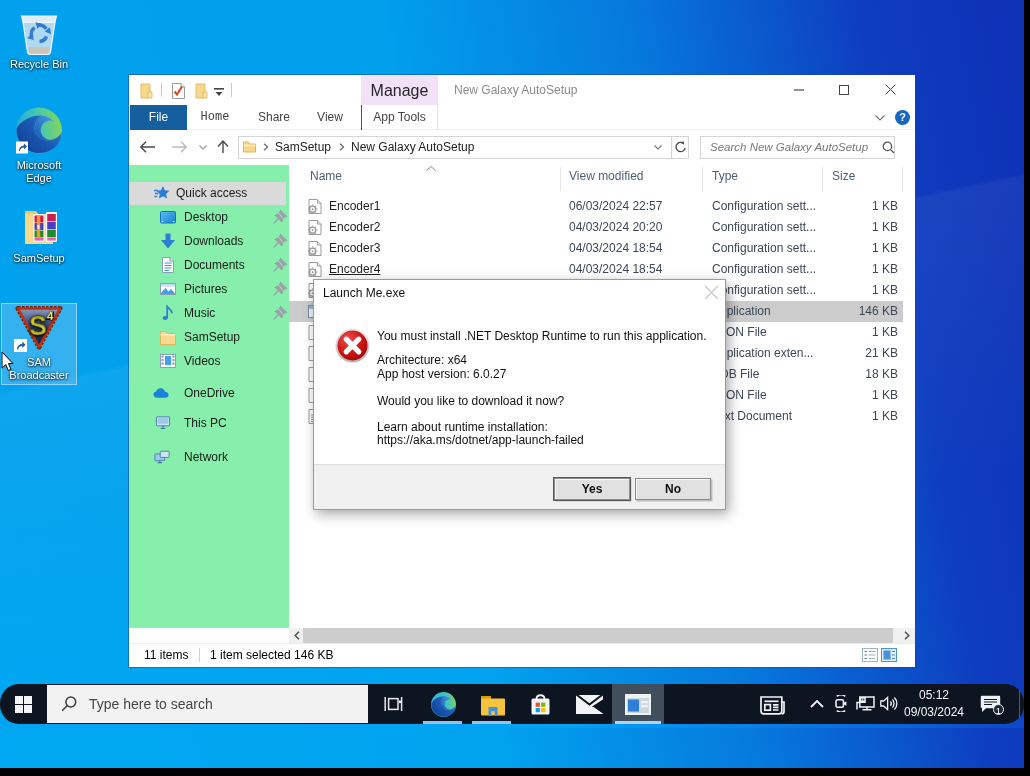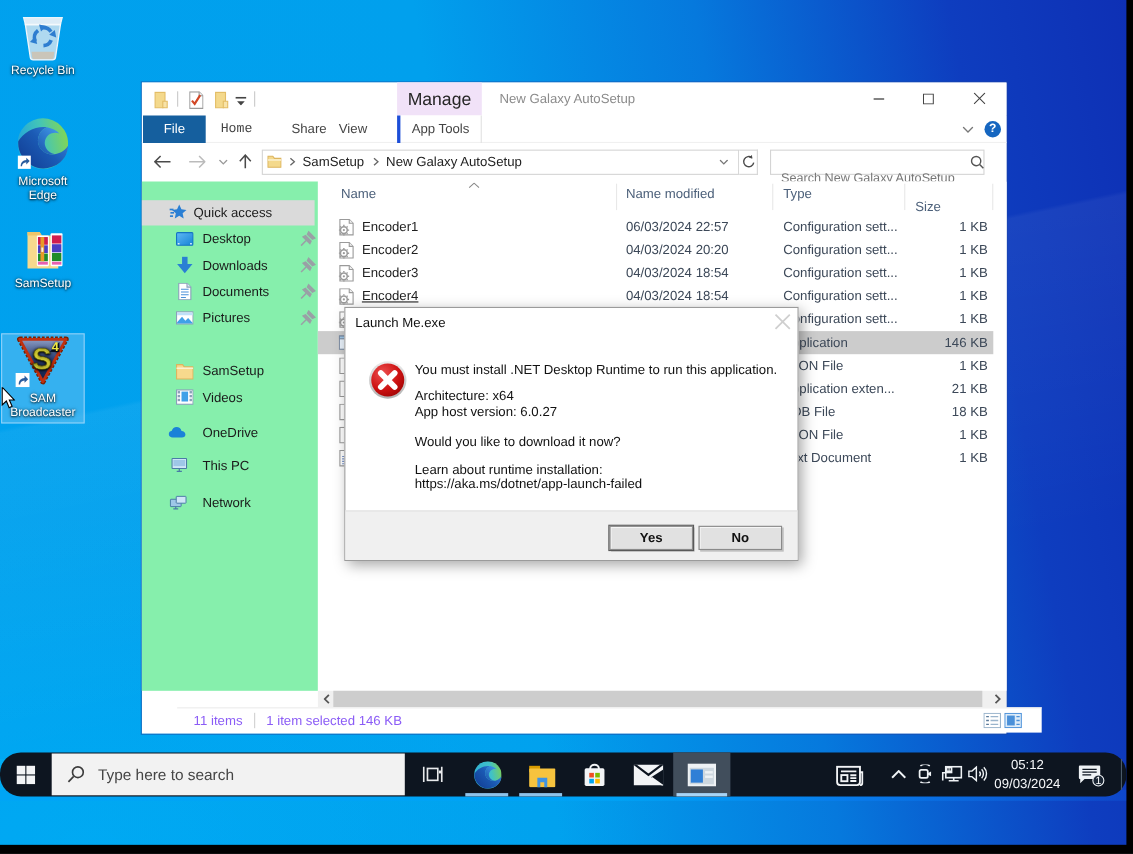--- a/index.html
+++ b/index.html
@@ -29,21 +29,21 @@
 .mainarea { position:absolute; left:0; top:90px; width:100%; height:463px; background:#fff; }
 .sidebar { position:absolute; left:0; top:0; width:160px; height:100%; background:#86efac;
   font-size:12px; color:#1a1a1a; }
 .srow { position:absolute; left:0; width:160px; height:24px; line-height:24px; white-space:nowrap; }
 .srow .lbl { position:absolute; left:55px; top:0; }
 .srow .ic { position:absolute; left:31px; top:4px; width:16px; height:16px; }
 .srow .pin { position:absolute; left:143px; top:4px; width:16px; height:16px; }
 .filepane { position:absolute; left:160px; top:0; right:0; height:100%; background:#fff; font-size:12px; color:#1a1a1a; }
 .hsb { position:absolute; left:160px; top:553px; right:0; height:15px; background:#f0f0f0; }
 .statusbar { position:absolute; left:0; top:568px; width:100%; height:23px; background:#fff;
-  border-top:1px solid #ececec; font-size:12px; color:#8b5cf6;margin-left:32px; }
+  border-top:1px solid #ececec; font-size:12px; color:#000000; }
 
 .hdr { font-size:12px; color:#4c607a; }
 .frow { position:absolute; left:0; width:614px; height:21px; line-height:21px; font-size:12px; color:#1f1f1f; white-space:nowrap; }
 .frow svg { position:absolute; left:19px; top:2.5px; }
 .frow .fn { position:absolute; left:40px; }
 .frow .fd { position:absolute; left:280px; color:#3c4858; }
 .frow .ft { position:absolute; left:423px; color:#3c4858; }
 .frow .fs { position:absolute; left:520px; width:89px; text-align:right; color:#3c4858; }
 .frow.sel { background:#cccccc; }
 .dbtn { width:76px; height:22px; background:#e1e1e1; border:1px solid #8a8a8a;
@@ -199,23 +199,23 @@
       <svg class="abs" width="10" height="10" viewBox="0 0 10 10" style="left:710px; top:10px;">
         <rect x="0.5" y="0.5" width="9" height="9" fill="none" stroke="#444" stroke-width="1"></rect>
       </svg>
       <svg class="abs" width="11" height="11" viewBox="0 0 11 11" style="left:756px; top:9px;">
         <path d="M0.5,0.5 L10.5,10.5 M10.5,0.5 L0.5,10.5" stroke="#444" stroke-width="1"></path>
       </svg>
     </div>
     <div class="menubar" id="menubar">
       <div class="abs" style="left:1px; top:0; width:57px; height:25px; background:#155f9e; color:#fff; text-align:center; line-height:25px;">File</div>
       <div class="abs" style="left:63px; top:0; width:46px; text-align:center; line-height:25px;font-family:Liberation Mono, monospace;">Home</div>
-      <div class="abs" style="left:122px; top:0; width:46px; text-align:right; line-height:25px;">Share</div>
-      <div class="abs" style="left:179px; top:0; width:44px; line-height:25px;">View</div>
-      <div class="abs" style="left:232px; top:0; width:77px; height:25px; border-left:3px solid #1d4ed8; border-right:1px solid #e2e2e2; text-align:center; line-height:25px;">App Tools</div>
+      <div class="abs" style="left:122px; top:0; width:46px; text-align:center; line-height:25px;">Share</div>
+      <div class="abs" style="left:179px; top:0; width:44px; text-align:center; line-height:25px;">View</div>
+      <div class="abs" style="left:232px; top:0; width:77px; height:25px; border-left:1px solid #1d4ed8; border-right:1px solid #e2e2e2; text-align:center; line-height:25px;">App Tools</div>
       <svg class="abs" width="10" height="6" viewBox="0 0 10 6" style="left:746px; top:10px;">
         <path d="M0.5,0.5 L5,5 L9.5,0.5" fill="none" stroke="#777" stroke-width="1.2"></path>
       </svg>
       <div class="abs" style="left:766px; top:5px; width:15px; height:15px; border-radius:50%; background:#1566c0;
         color:#fff; font-size:11px; font-weight:bold; text-align:center; line-height:15px;">?</div>
     </div>
     <div class="addrbar" id="addrbar">
       <svg class="abs" width="16" height="12" viewBox="0 0 16 12" style="left:11px; top:11px;">
         <path d="M15,6 L1.5,6 M6,0.8 L0.8,6 L6,11.2" fill="none" stroke="#4a4a4a" stroke-width="1.4"></path>
       </svg>
@@ -243,21 +243,21 @@
       <div class="abs" style="left:222px; top:6px; height:23px; line-height:23px; font-size:12px; color:#222;">New Galaxy AutoSetup</div>
       <svg class="abs" width="8" height="5" viewBox="0 0 8 5" style="left:525px; top:15px;">
         <path d="M0.5,0.5 L4,4 L7.5,0.5" fill="none" stroke="#777" stroke-width="1.2"></path>
       </svg>
       <div class="abs" style="left:543px; top:6px; width:17px; height:23px; border:1px solid #d4d4d4; border-left:none; background:#fff;"></div>
       <svg class="abs" width="12" height="12" viewBox="0 0 12 12" style="left:546px; top:11px;">
         <path d="M10.2,6.8 A4.6,4.6 0 1 1 8.6,2.4" fill="none" stroke="#4a4a4a" stroke-width="1.3"></path>
         <path d="M8.6,0 L8.9,3.4 L5.8,2.1 Z" fill="#4a4a4a"></path>
       </svg>
       <div class="abs" style="left:571px; top:6px; width:195px; height:23px; border:1px solid #d4d4d4; background:#fff;"></div>
-      <div class="abs" style="left:581px; top:21px; height:23px; line-height:23px; font-size:11.5px; color:#777;">Search New Galaxy AutoSetup</div>
+      <div class="abs" style="left:581px; top:6px; height:23px; line-height:23px; font-size:11.5px; color:#777;font-style:italic;">Search New Galaxy AutoSetup</div>
       <svg class="abs" width="13" height="13" viewBox="0 0 13 13" style="left:753px; top:11px;">
         <circle cx="5.4" cy="5.4" r="4.2" fill="none" stroke="#555" stroke-width="1.3"></circle>
         <path d="M8.6,8.6 L12,12" stroke="#555" stroke-width="1.3"></path>
       </svg>
     </div>
     <div class="mainarea">
       <div class="sidebar" id="sidebar">
         <div class="abs" style="left:0; top:17px; width:157px; height:23px; background:#dadada;"></div>
         <div class="srow" style="top:17px; height:23px; line-height:23px;">
           <svg class="ic" style="left:25px; top:3px;" width="17" height="17" viewBox="0 0 17 17">
@@ -322,20 +322,34 @@
                 </g>
               </svg>
         </div>
         <div class="srow" style="top:112px;">
           <svg class="ic" width="16" height="16" viewBox="0 0 16 16">
             <rect x="0.5" y="2.5" width="15" height="11" fill="#fff" stroke="#8aa0b8"></rect>
             <path d="M1,12 L5.5,7 L8.5,10.5 L11,8 L15,12.5 L15,13 L1,13 Z" fill="#3fa0e8"></path>
             <path d="M1,5.5 L15,5.5 L15,3 L1,3 Z" fill="#bfe0f8"></path>
           </svg>
           <span class="lbl">Pictures</span>
+          <svg class="pin" width="14" height="14" viewBox="0 0 14 14">
+                <g stroke="#9aa0a6" fill="#9aa0a6">
+                  <path d="M7.5,1.5 L12.5,6.5 L10.5,7.5 L6.5,3.5 Z"></path>
+                  <path d="M5,4.5 L9.5,9 L8.5,11 L3,5.5 Z"></path>
+                  <path d="M5.5,8.5 L1.5,12.5" stroke-width="1.2" fill="none"></path>
+                </g>
+              </svg>
+        </div>
+        <div class="srow" style="top:136px;">
+          <svg class="ic" width="16" height="16" viewBox="0 0 16 16">
+            <path d="M7.2,13 L7.2,1.5 C8.8,4.2 11.8,4.6 12,8.2" fill="none" stroke="#2a7fd4" stroke-width="1.7"></path>
+            <ellipse cx="5.2" cy="13" rx="2.6" ry="2.1" fill="#2a7fd4"></ellipse>
+          </svg>
+          <span class="lbl">Music</span>
           <svg class="pin" width="14" height="14" viewBox="0 0 14 14">
                 <g stroke="#9aa0a6" fill="#9aa0a6">
                   <path d="M7.5,1.5 L12.5,6.5 L10.5,7.5 L6.5,3.5 Z"></path>
                   <path d="M5,4.5 L9.5,9 L8.5,11 L3,5.5 Z"></path>
                   <path d="M5.5,8.5 L1.5,12.5" stroke-width="1.2" fill="none"></path>
                 </g>
               </svg>
         </div>
         <div class="srow" style="top:160px;">
           <svg class="ic" width="16" height="14" viewBox="0 0 16 14" style="top:5px;">
@@ -382,23 +396,23 @@
           </svg>
           <span class="lbl">Network</span>
         </div>
       </div>
       <div class="filepane" id="filepane">
         <div class="abs" style="left:271px; top:2px; width:1px; height:24px; background:#e8e8e8;"></div>
         <div class="abs" style="left:413px; top:2px; width:1px; height:24px; background:#e8e8e8;"></div>
         <div class="abs" style="left:533px; top:2px; width:1px; height:24px; background:#e8e8e8;"></div>
         <div class="abs" style="left:613px; top:2px; width:1px; height:24px; background:#e8e8e8;"></div>
         <div class="abs hdr" style="left:21px; top:4px; color:#4c607a;">Name</div>
-        <div class="abs hdr" style="left:280px; top:4px; color:#4c607a;">Name modified</div>
+        <div class="abs hdr" style="left:280px; top:4px; color:#4c607a;">View modified</div>
         <div class="abs hdr" style="left:423px; top:4px; color:#4c607a;">Type</div>
-        <div class="abs hdr" style="left:543px; top:4px; color:#4c607a;margin-top:12px;">Size</div>
+        <div class="abs hdr" style="left:543px; top:4px; color:#4c607a;">Size</div>
         <svg class="abs" width="10" height="5" viewBox="0 0 10 5" style="left:137px; top:1px;">
           <path d="M0.5,4.5 L5,0.5 L9.5,4.5" fill="none" stroke="#888" stroke-width="1"></path>
         </svg>
         <svg width="0" height="0" style="position:absolute;">
           <defs>
             <g id="ini">
               <path d="M1,0.5 L9.5,0.5 L13,4 L13,14.5 L1,14.5 Z" fill="#fff" stroke="#9a9a9a"></path>
               <path d="M9.5,0.5 L9.5,4 L13,4" fill="#f0f0f0" stroke="#9a9a9a"></path>
               <g fill="#9a9a9a">
                 <circle cx="4.6" cy="10.2" r="3.1" fill="none" stroke="#9a9a9a" stroke-width="1.4"></circle>

